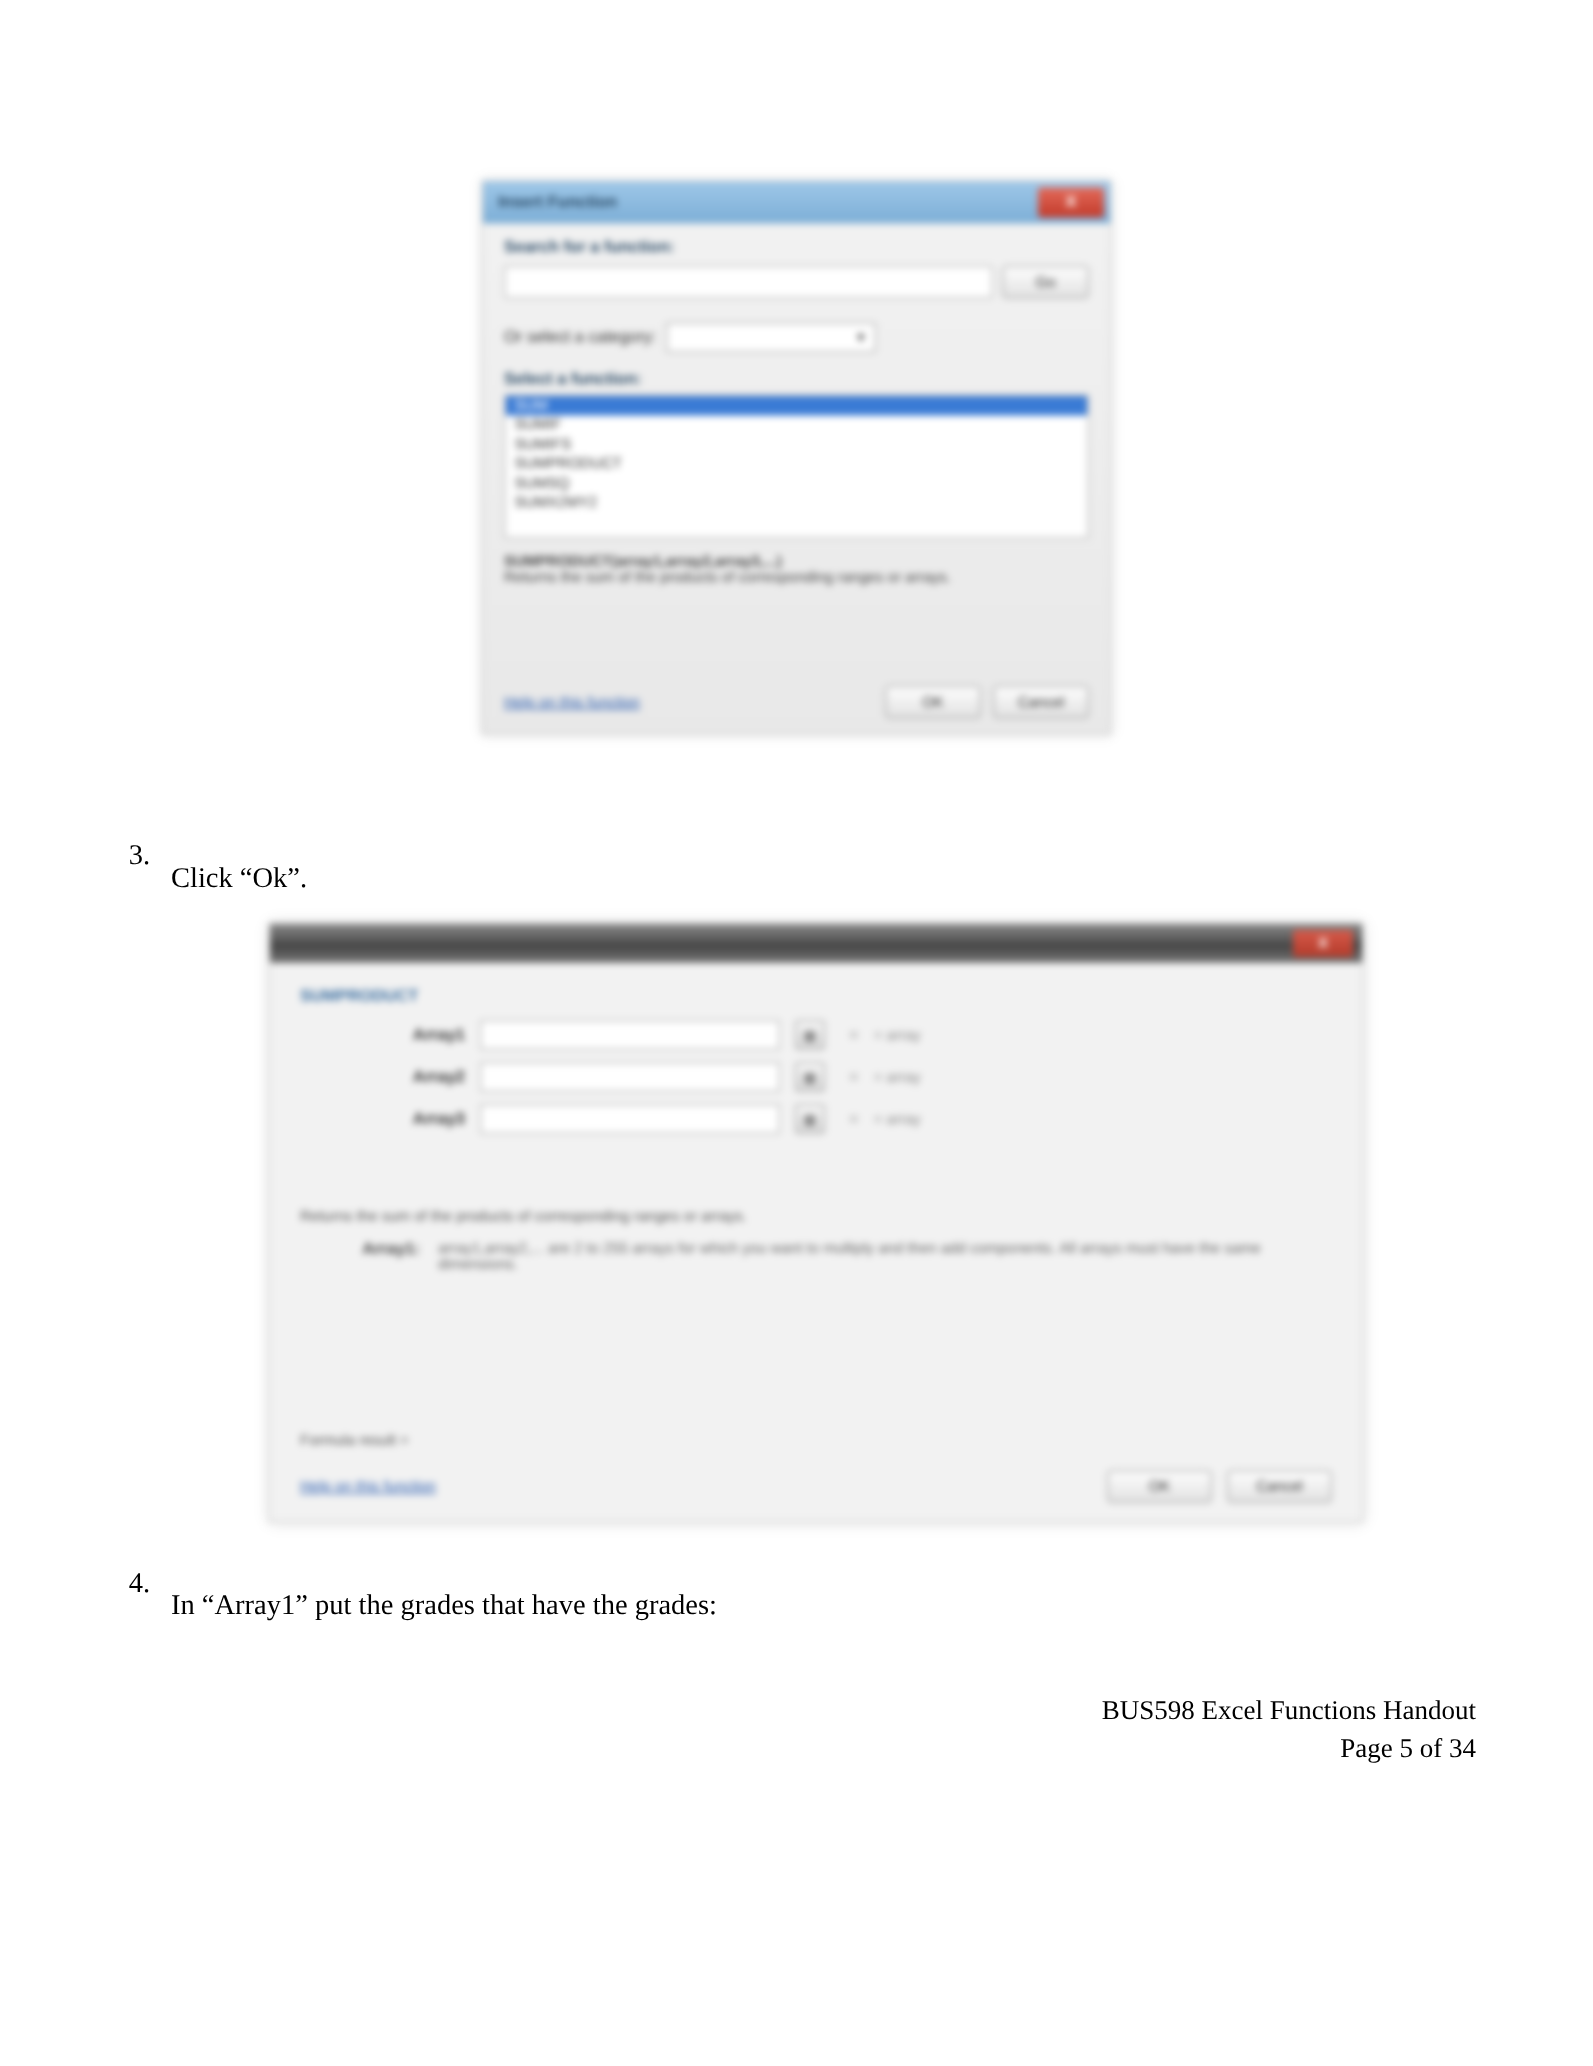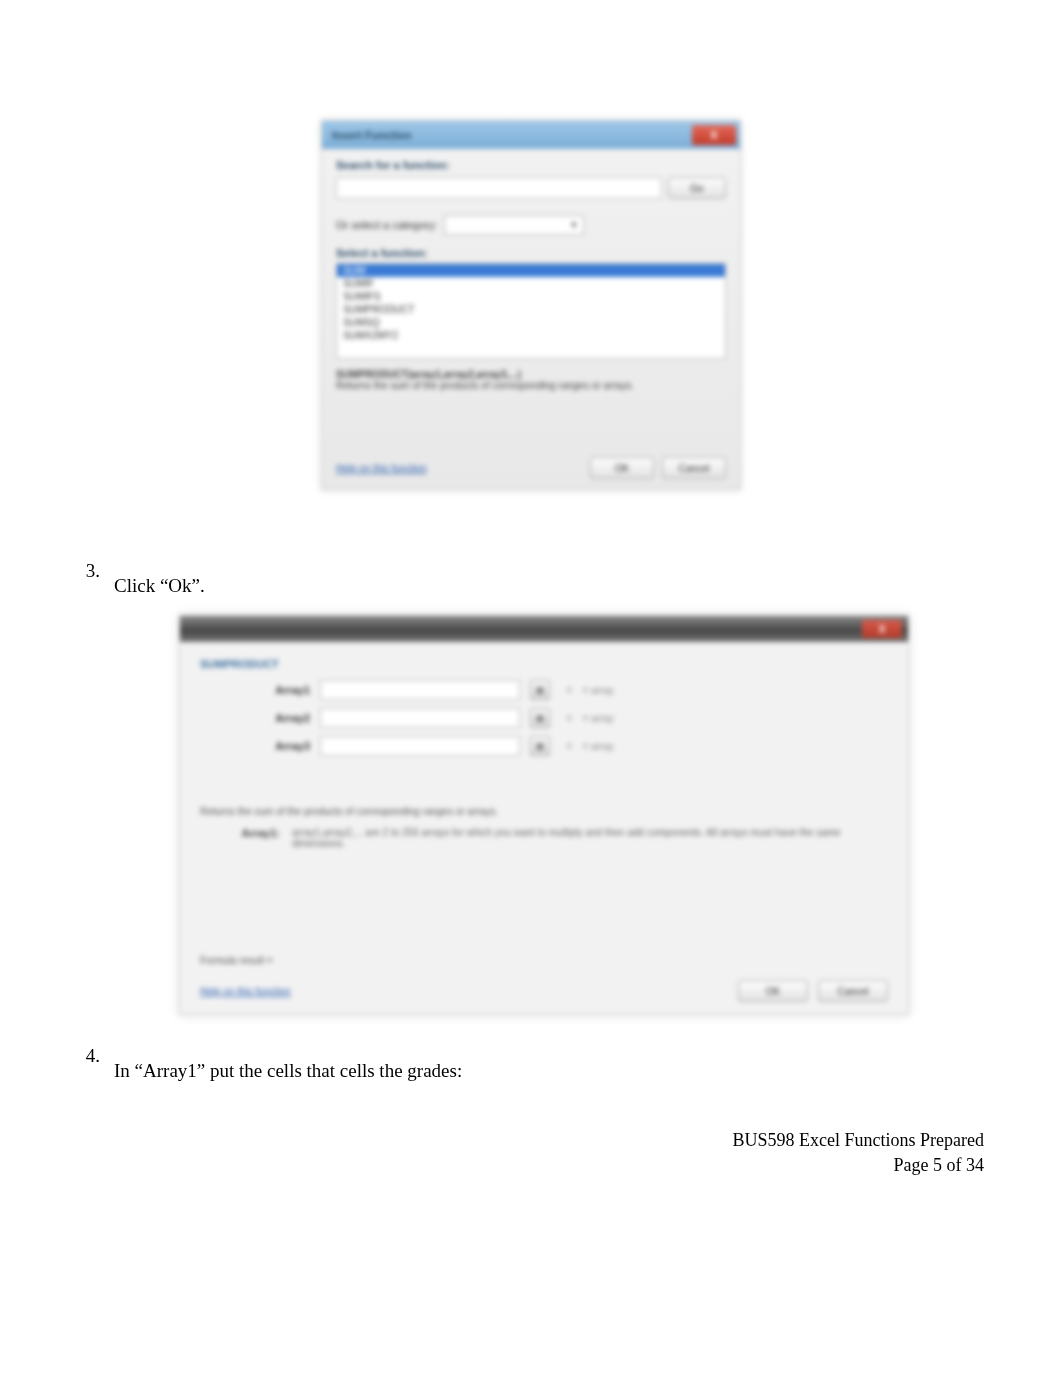--- a/index.html
+++ b/index.html
@@ -342,21 +342,21 @@
             <div class="btn2">OK</div>
             <div class="btn2">Cancel</div>
           </div>
         </div>
       </div>
     </div>
   </div>
 
   <div class="step">
     <div class="num">4.</div>
-    <div class="txt">In “Array1” put the cells that cells the grades:</div>
+    <div class="txt">In “Array1” put the grades that have the grades:</div>
   </div>
 
 </div>
 
 <div class="doc-footer">
-  <div>BUS598 Excel Functions Prepared</div>
+  <div>BUS598 Excel Functions Handout</div>
   <div>Page 5 of 34</div>
 </div>
 
 </body></html>

